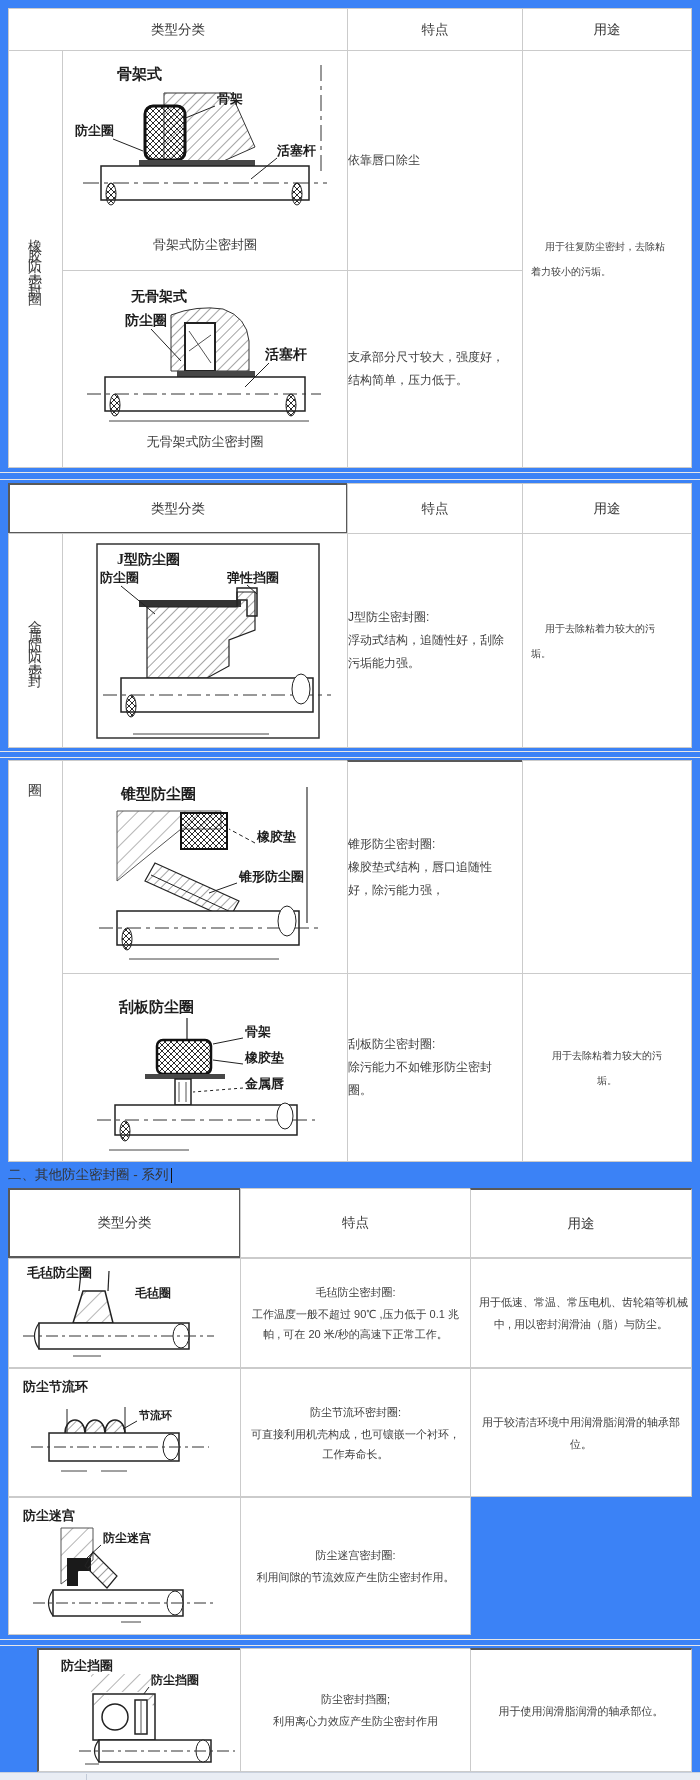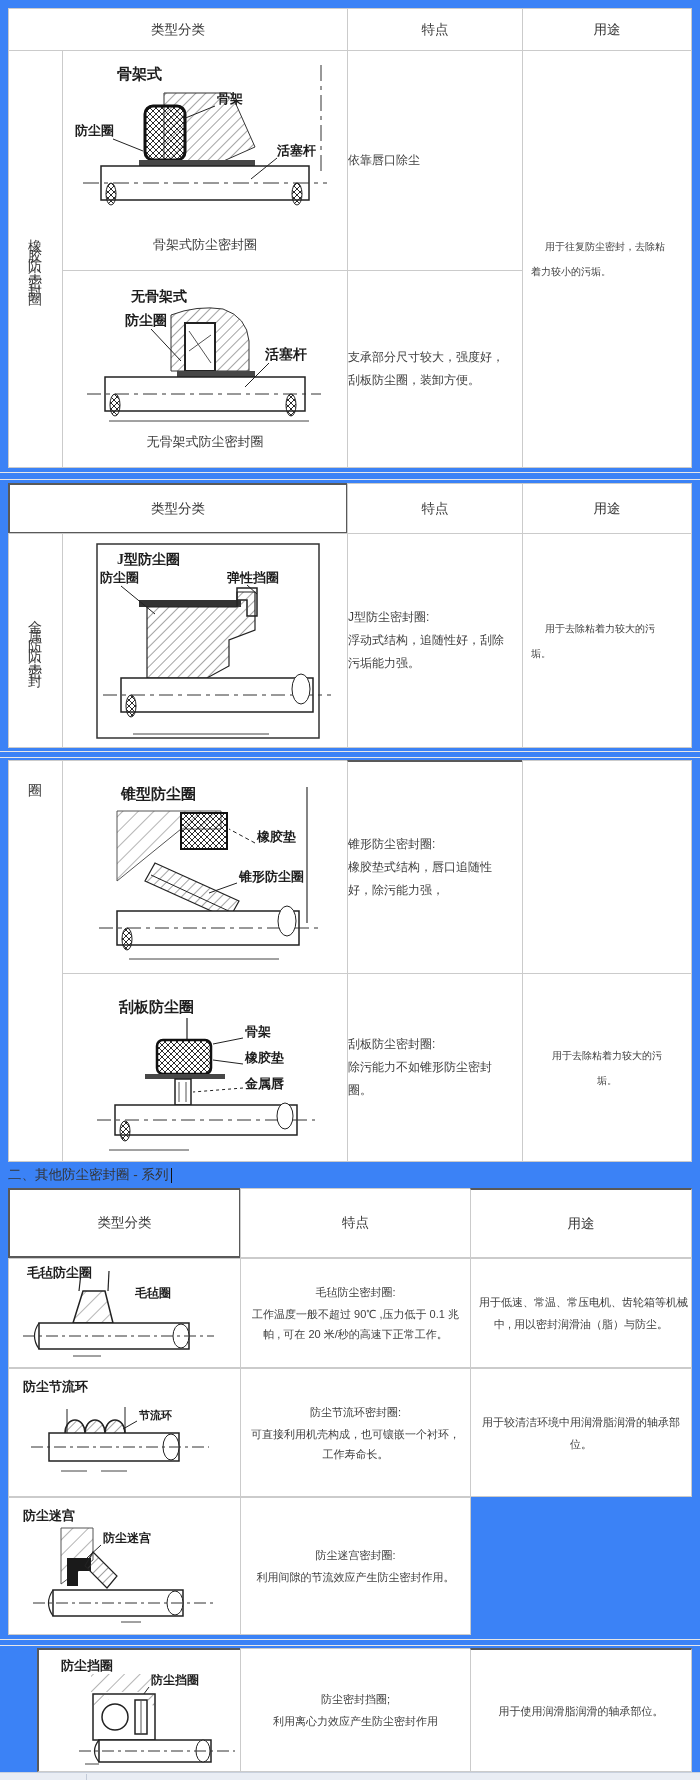--- a/index.html
+++ b/index.html
@@ -114,21 +114,21 @@
       <line x1="82" y1="58" x2="112" y2="90" stroke="#222" stroke-width="1"></line>
       <text x="196" y="88" font-size="14">活塞杆</text>
       <line x1="200" y1="92" x2="176" y2="116" stroke="#222" stroke-width="1"></line>
       <line x1="40" y1="150" x2="240" y2="150" stroke="#444" stroke-width="1"></line>
     </svg>
     <div class="caption">无骨架式防尘密封圈</div>
   </div>
   <div class="cell feat" style="left:347px;top:270px;width:176px;height:198px">
     <div class="lines">
         <div>支承部分尺寸较大，强度好，</div>
-        <div>刮板防尘圈，装卸方便。</div>
+        <div>结构简单，压力低于。</div>
       </div>
   </div>
 
   <div class="gapline" style="top:472px"></div>
   <div class="gapline" style="top:479px"></div>
 
   <div class="cell hdr darkbox" style="left:8px;top:483px;width:340px;height:51px">
       <span>类型分类</span>
     </div>
   <div class="cell hdr" style="left:347px;top:483px;width:176px;height:51px">

